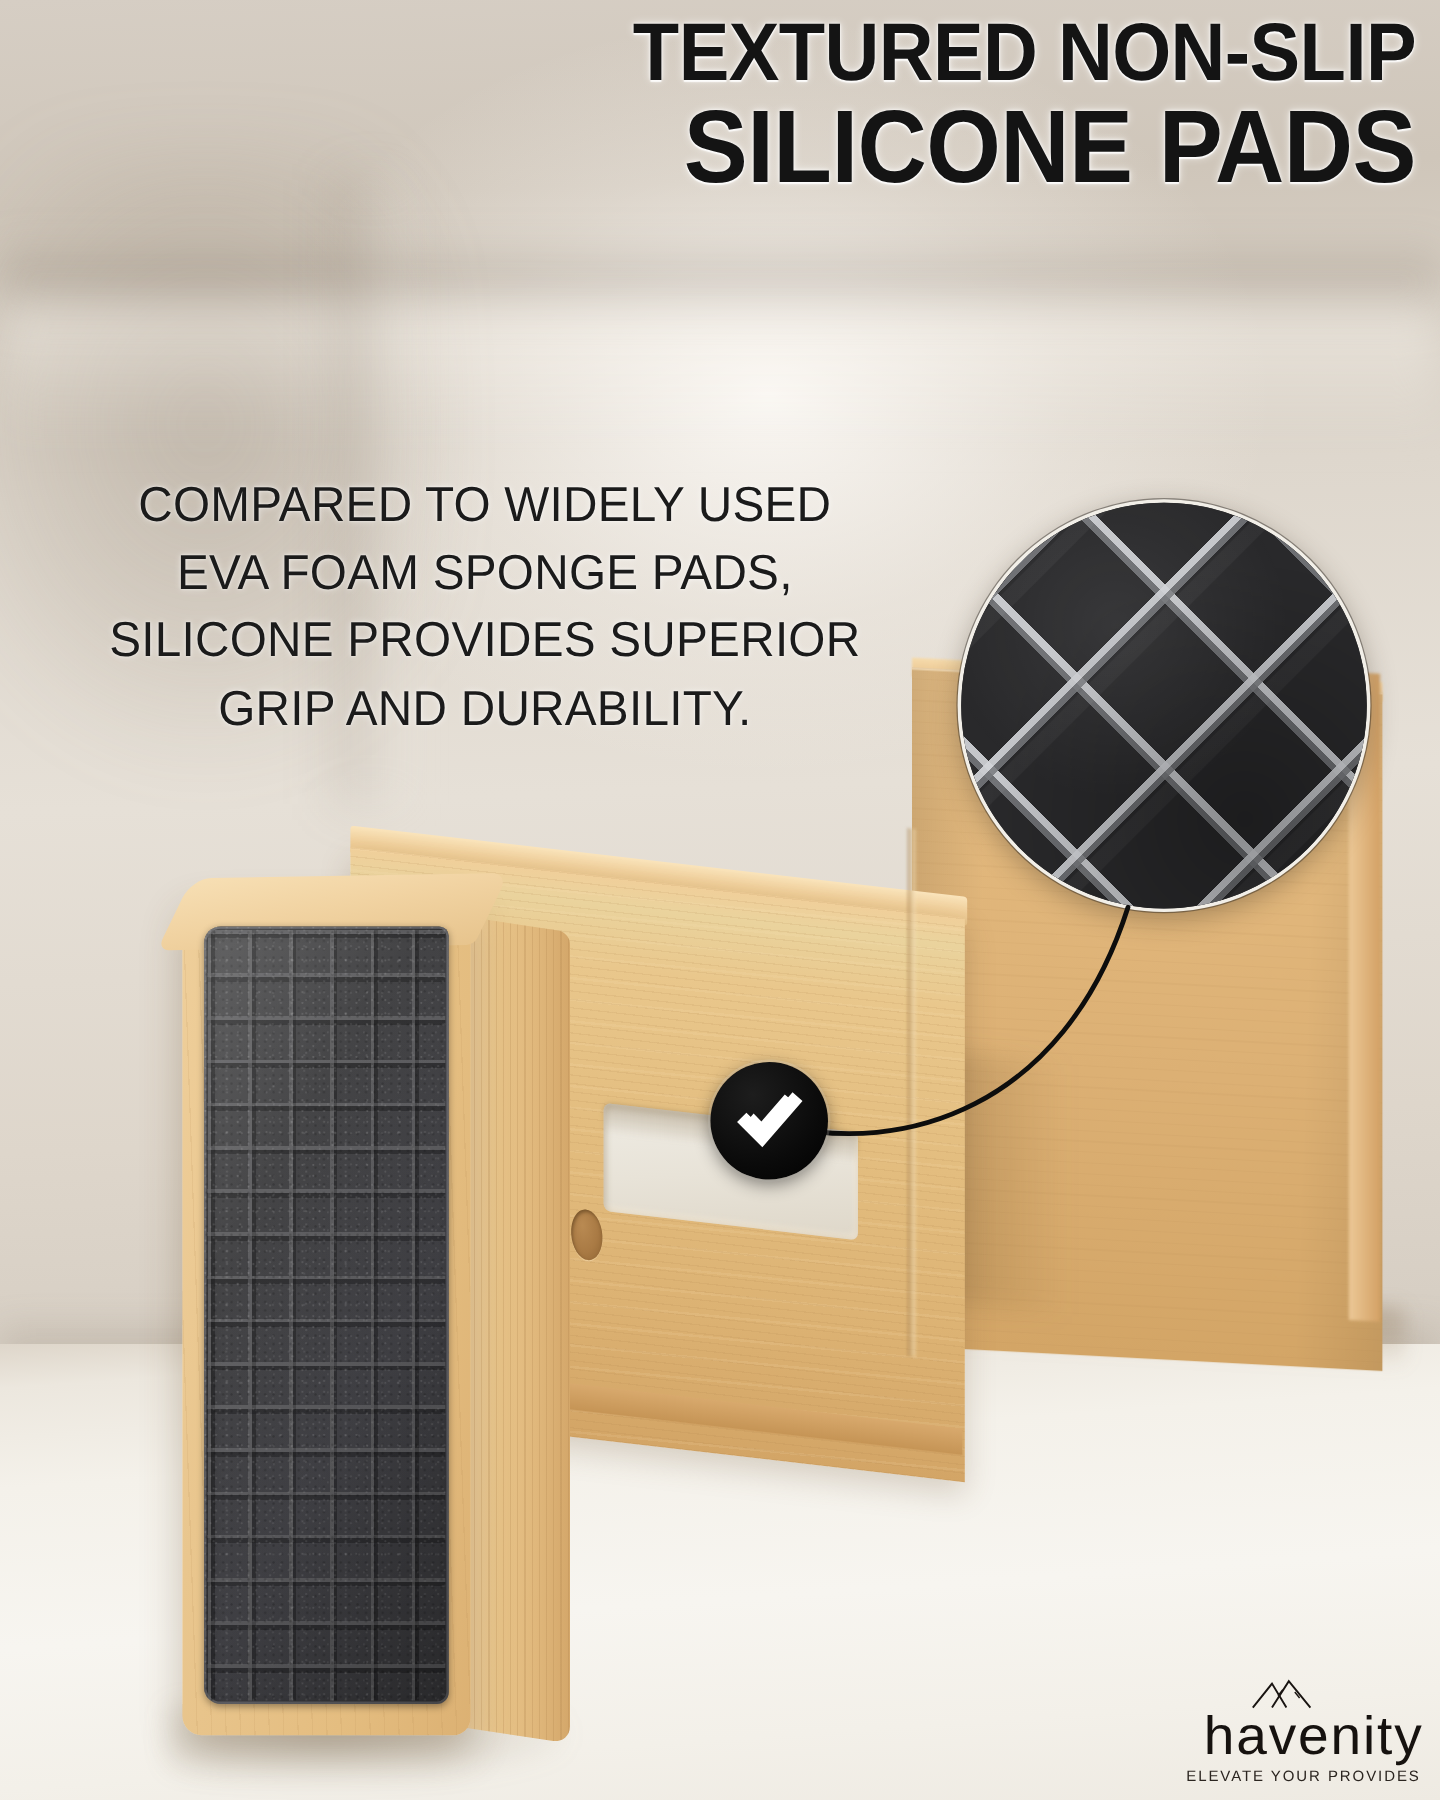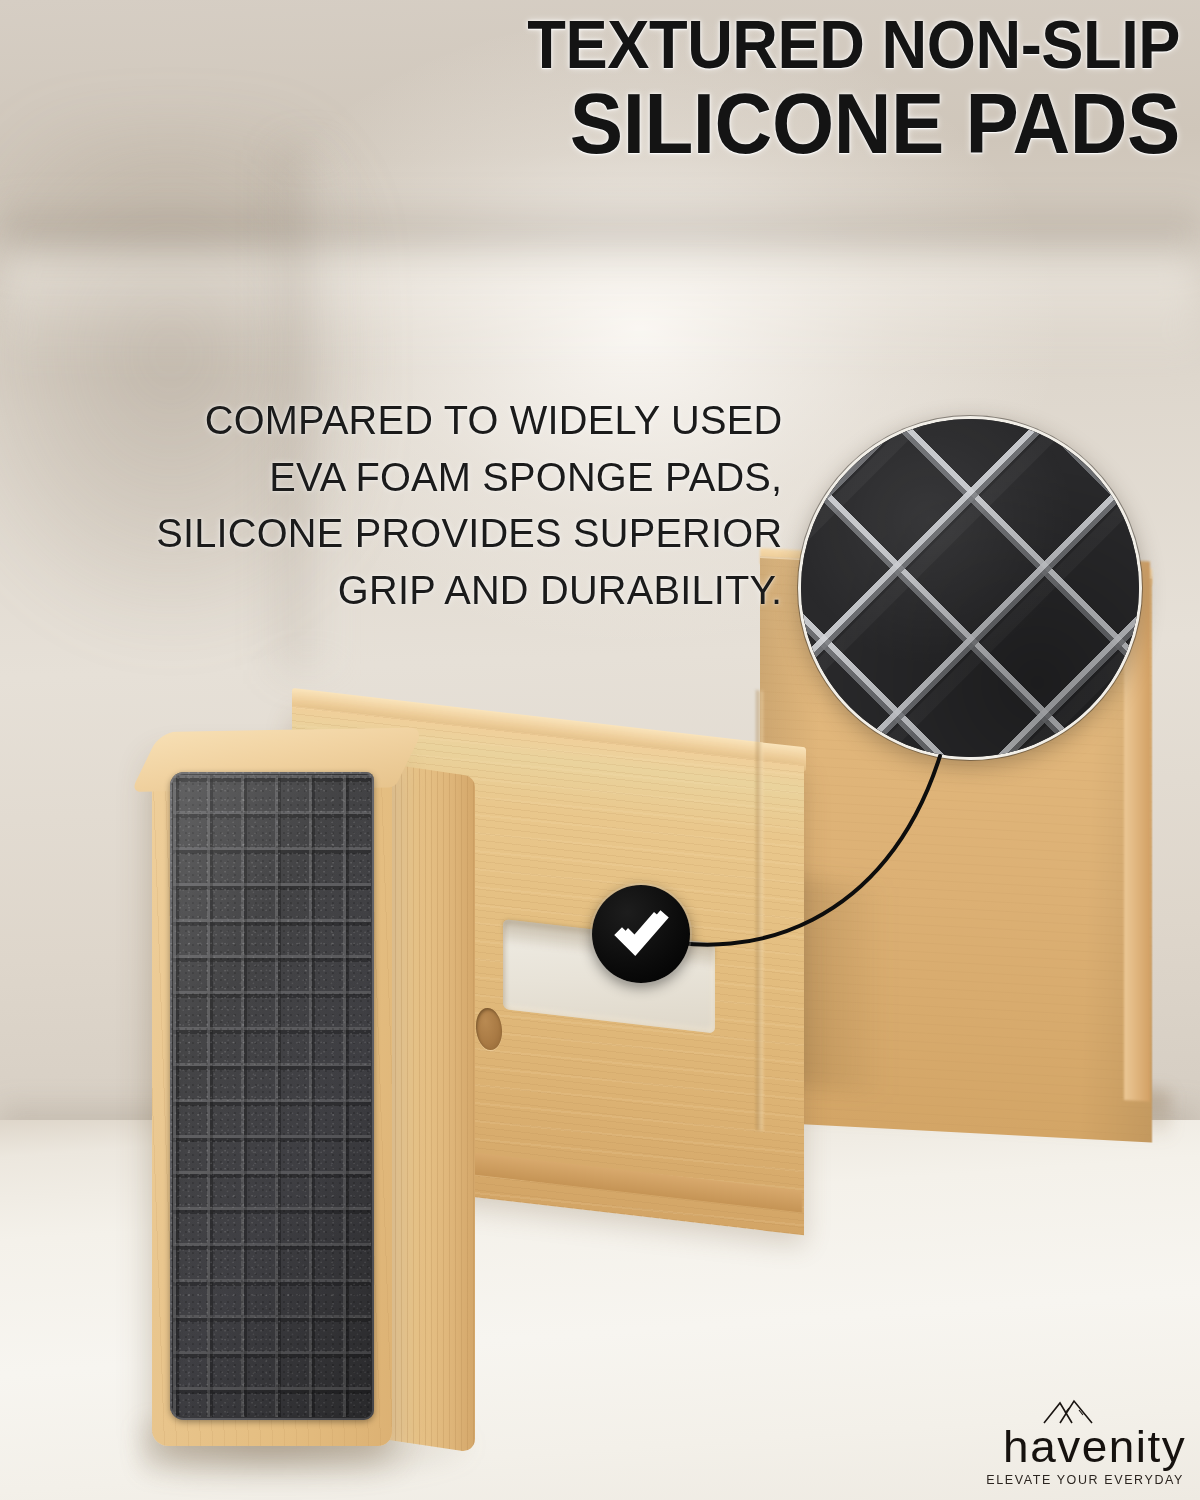--- a/index.html
+++ b/index.html
@@ -416,21 +416,21 @@
       0 0 8px rgba(255,255,255,0.70),
       0 1px 1px rgba(255,255,255,0.85);
   }
   .headline .l1 { display: block; font-size: 68px; transform: scaleX(0.93); transform-origin: right center; }
   .headline .l2 { display: block; font-size: 86px; transform: scaleX(0.93); transform-origin: right center; margin-top: 4px; }
 
   .bodycopy {
     position: absolute;
     left: 14px; top: 392px;
     width: 780px;
-    text-align: right;
+    text-align: center;
     color: #1b1b1b;
     font-family: "Liberation Sans", sans-serif;
     font-weight: normal;
     font-size: 41px;
     line-height: 1.38;
     letter-spacing: 0.2px;
     text-shadow: 0 0 6px rgba(255,255,255,0.55), 0 0 2px rgba(255,255,255,0.75);
   }
   .bodycopy span { display: block; transform: scaleX(0.97); }
 
@@ -554,16 +554,16 @@
   </div>
 
   <div class="logo">
     <svg class="logo-mark" width="54" height="27" viewBox="0 0 54 27">
       <path d="M 3 25 L 19 5 L 31 25" fill="none" stroke="#1a1512" stroke-width="1.6" stroke-linejoin="miter"></path>
       <path d="M 19 25 L 33 3 L 51 25" fill="none" stroke="#1a1512" stroke-width="1.6" stroke-linejoin="miter"></path>
       <path d="M 24 15 L 28 10" fill="none" stroke="#1a1512" stroke-width="1.2"></path>
       <path d="M 38 12 L 42 17" fill="none" stroke="#1a1512" stroke-width="1.2"></path>
     </svg>
     <span class="logo-word">havenity</span>
-    <span class="logo-tag">ELEVATE YOUR EVERYDAY</span>
+    <span class="logo-tag">ELEVATE YOUR PROVIDES</span>
   </div>
 
 </div>
 
 </body></html>

